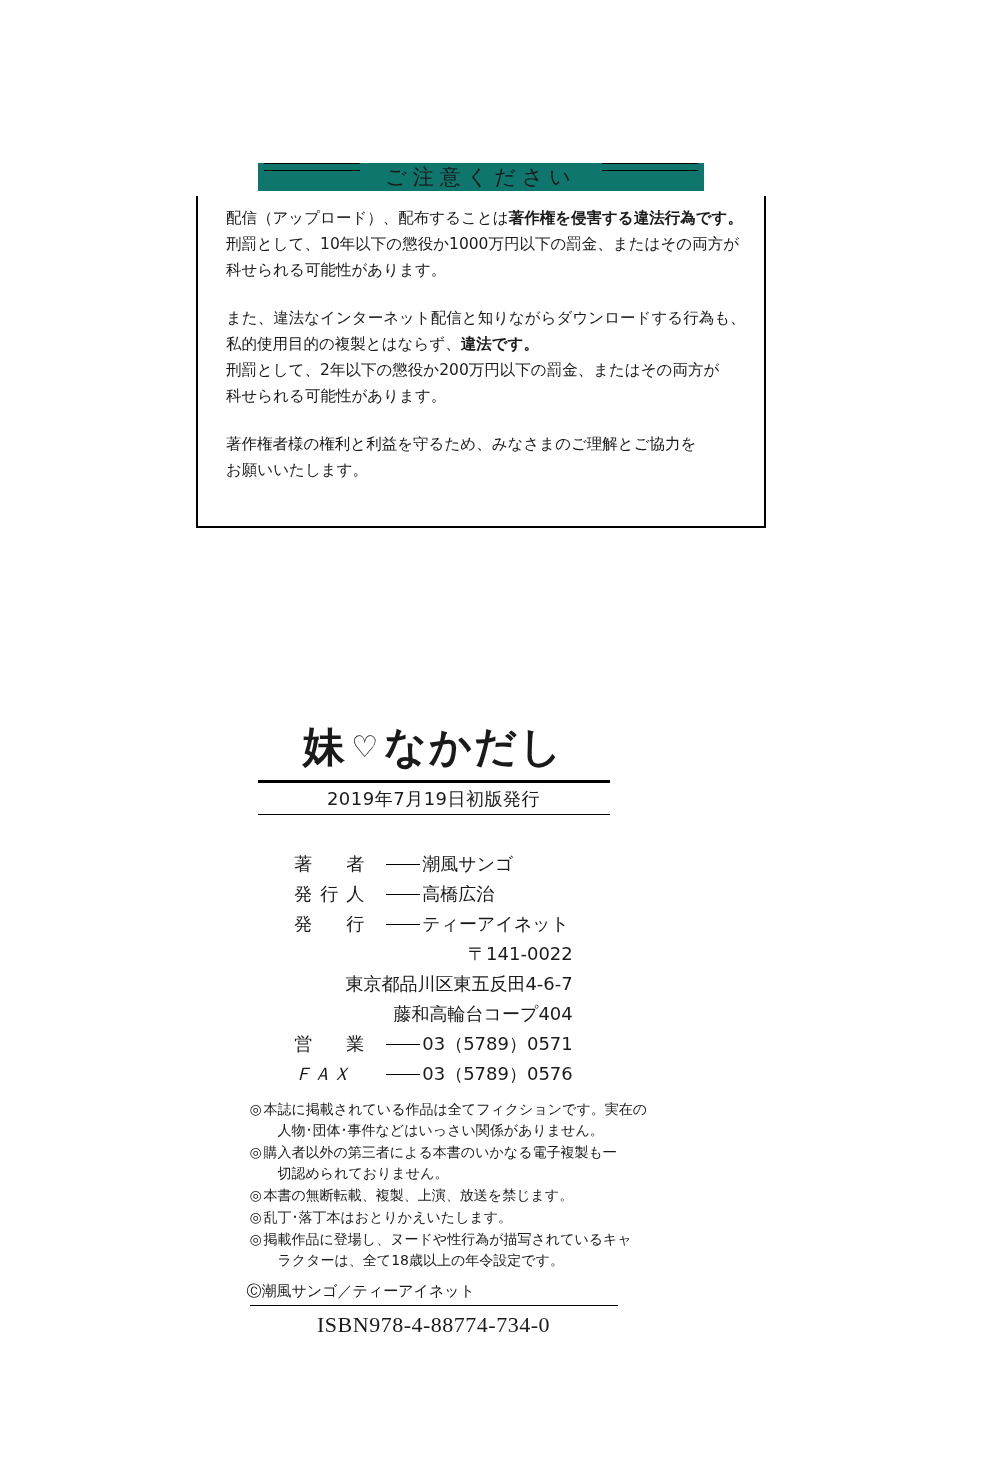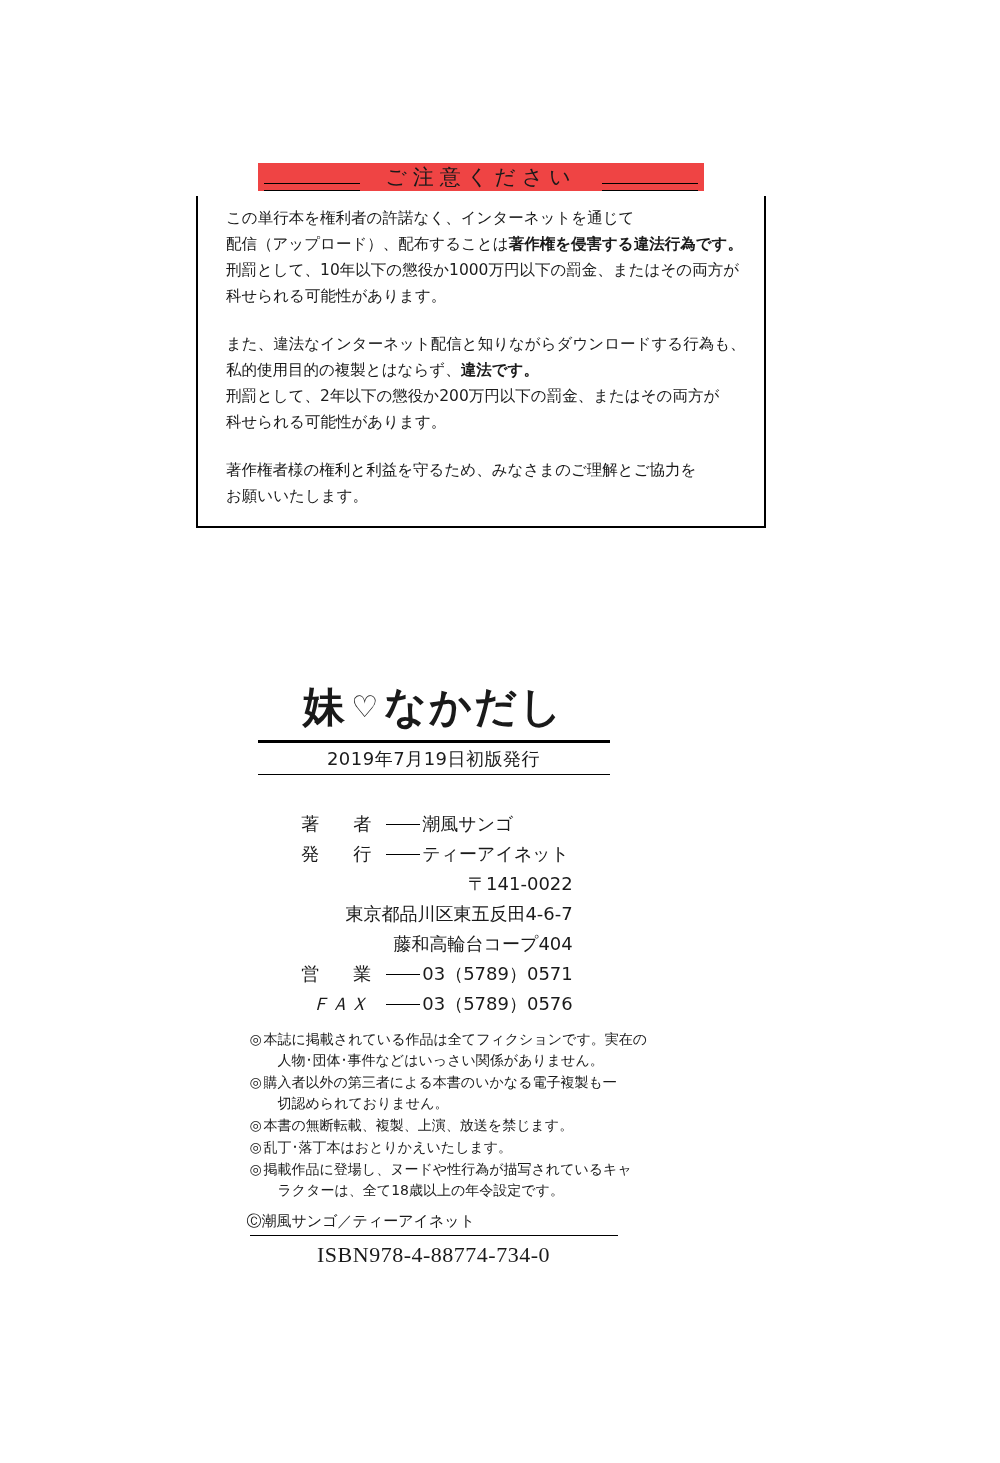--- a/index.html
+++ b/index.html
@@ -32,23 +32,23 @@
     top: 158px;
     width: 570px;
     height: 38px;
     display: flex;
     align-items: center;
     justify-content: center;
     background: #ffffff;
   }
   .notice-title-inner {
     display: flex;
-    align-items: flex-end;
+    align-items: flex-start;
     gap: 25px;
-    background: #ef4444;
+    background: #0f766e;
     padding: 0 6px;
   }
   .dbl-rule {
     width: 96px;
     height: 6px;
     border-top: 1.5px solid #000;
     border-bottom: 1.5px solid #000;
   }
   .notice-title {
     font-size: 21px;
@@ -70,21 +70,21 @@
     margin: 0 0 22px 0;
   }
   .notice-para:last-child { margin-bottom: 0; }
   .notice-para div { white-space: nowrap; }
   .bold { font-weight: bold; }
 
   
   .colophon {
     position: absolute;
     left: 0;
-    top: 682px;
+    top: 722px;
     width: 867px;
     text-align: center;
   }
   .book-title {
     font-size: 42px;
     letter-spacing: 2px;
     font-weight: bold;
     font-family: "DejaVu Serif", "Liberation Serif", serif;
     line-height: 1.2;
     margin: 0;
@@ -122,21 +122,20 @@
   }
   .credit-row {
     display: flex;
     align-items: baseline;
     white-space: nowrap;
   }
   .credit-label {
     display: inline-block;
     width: 92px;
     letter-spacing: 8px;
-    text-align: center;
   }
   .credit-label.narrow { letter-spacing: 1px; font-style: italic; }
   .credit-dash {
     display: inline-block;
     width: 34px;
     border-bottom: 1.5px solid #000;
     position: relative;
     top: -5px;
     margin-right: 2px;
   }
@@ -199,21 +198,20 @@
 <div class="notice-title-wrap">
   <div class="notice-title-inner">
     <span class="dbl-rule"></span>
     <span class="notice-title">ご注意ください</span>
     <span class="dbl-rule"></span>
   </div>
 </div>
 
 <div class="notice-body" id="notice-body">
     <div class="notice-para">
-      <div><span>この単行本を権利者の許諾なく、インターネットを通じて</span></div>
       <div><span>配信（アップロード）、配布することは</span><span class="bold">著作権を侵害する違法行為です。</span></div>
       <div><span>刑罰として、10年以下の懲役か1000万円以下の罰金、またはその両方が</span></div>
       <div><span>科せられる可能性があります。</span></div>
     </div>
     <div class="notice-para">
       <div><span>また、違法なインターネット配信と知りながらダウンロードする行為も、</span></div>
       <div><span>私的使用目的の複製とはならず、</span><span class="bold">違法です。</span></div>
       <div><span>刑罰として、2年以下の懲役か200万円以下の罰金、またはその両方が</span></div>
       <div><span>科せられる可能性があります。</span></div>
     </div>
@@ -230,20 +228,24 @@
   </div>
   <div class="title-rule"></div>
   <div class="pub-date">2019年7月19日初版発行</div>
   <div class="date-rule"></div>
 
   <div class="credits" id="credits-block"><div class="credit-row">
         <span class="credit-label">著　者</span>
         <span class="credit-dash"></span>
         <span class="credit-value">潮風サンゴ</span>
       </div><div class="credit-row">
+        <span class="credit-label">発行人</span>
+        <span class="credit-dash"></span>
+        <span class="credit-value">高橋広治</span>
+      </div><div class="credit-row">
         <span class="credit-label">発　行</span>
         <span class="credit-dash"></span>
         <span class="credit-value">ティーアイネット</span>
       </div><div class="addr-row center">〒141-0022</div><div class="addr-row center">東京都品川区東五反田4-6-7</div><div class="addr-row center">藤和高輪台コープ404</div><div class="credit-row">
         <span class="credit-label">営　業</span>
         <span class="credit-dash"></span>
         <span class="credit-value">03（5789）0571</span>
       </div><div class="credit-row">
         <span class="credit-label narrow">ＦＡＸ</span>
         <span class="credit-dash"></span>

